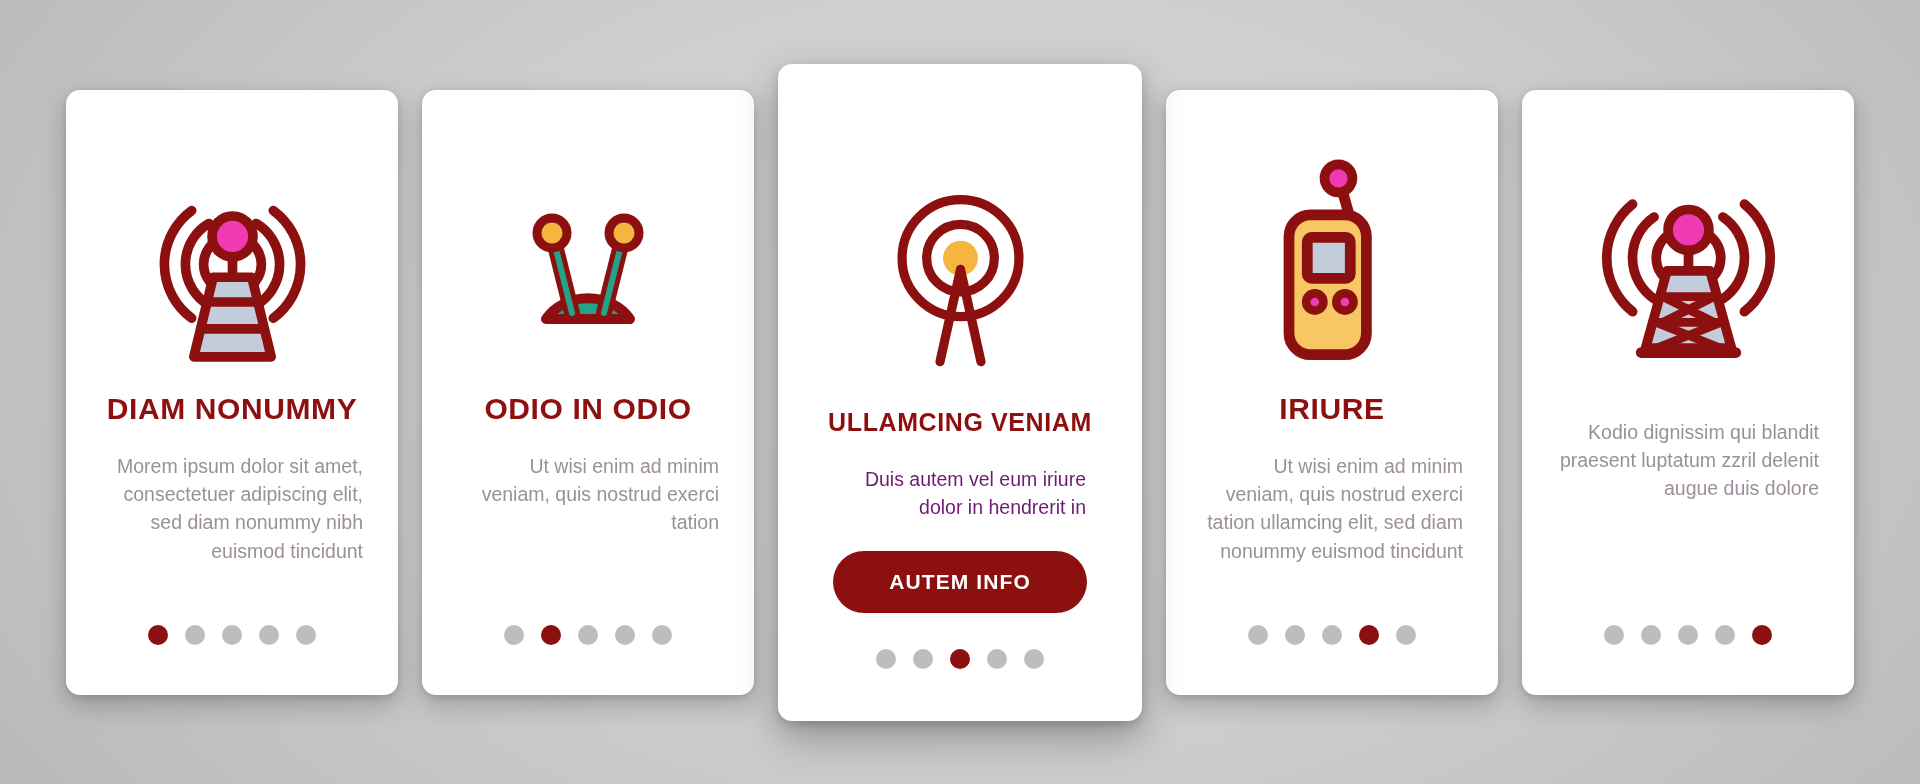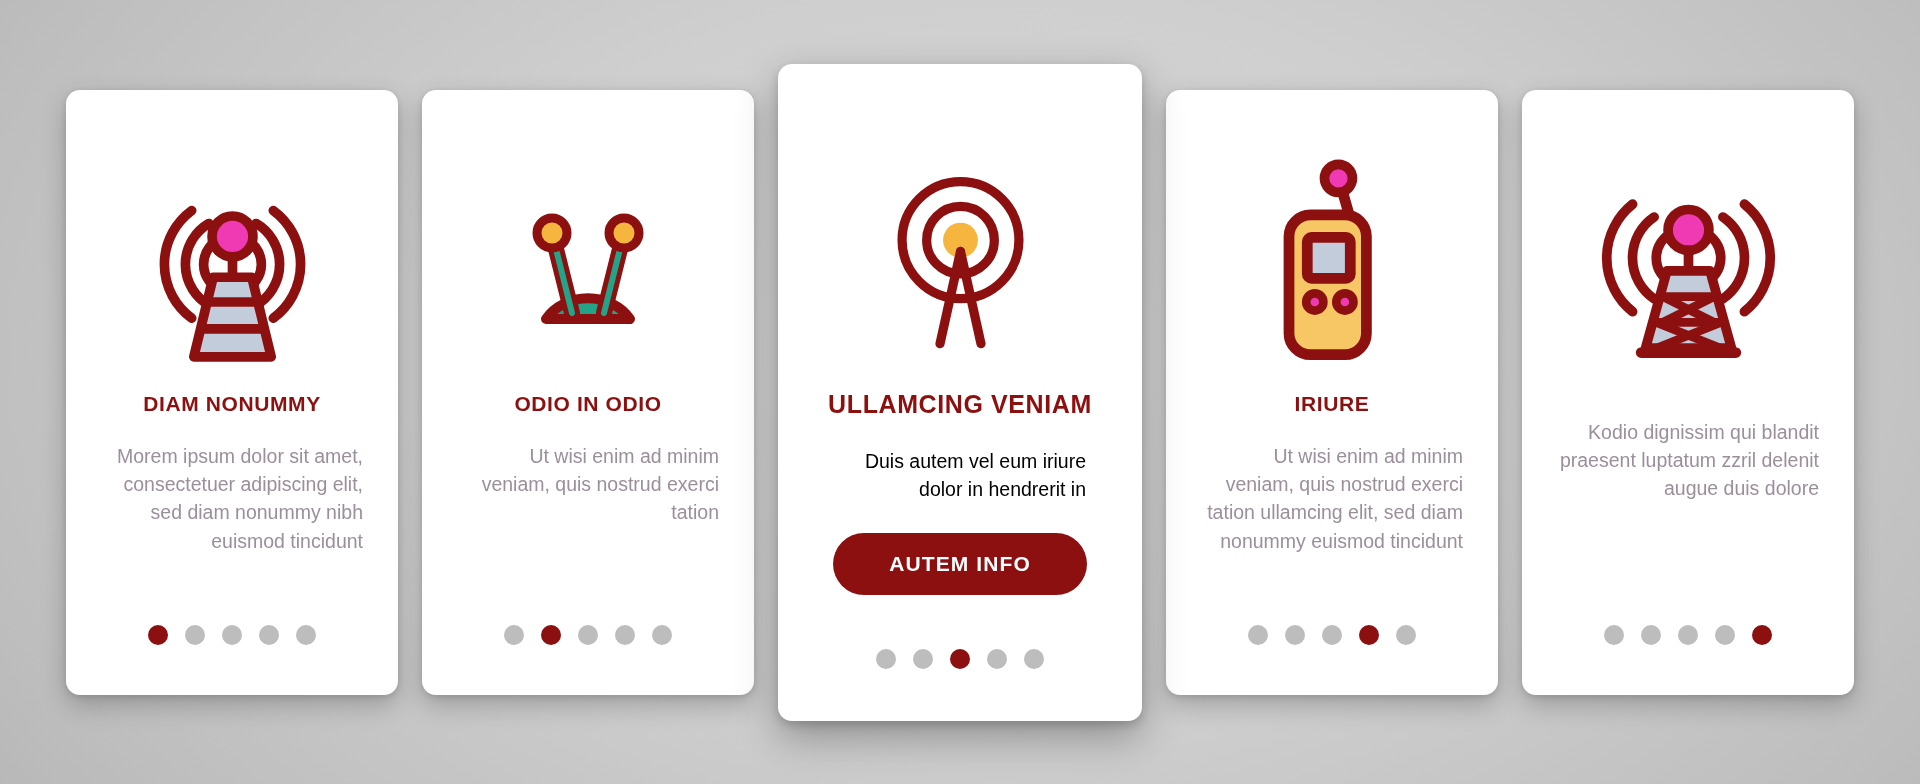--- a/index.html
+++ b/index.html
@@ -41,56 +41,56 @@
     align-items: center;
     box-sizing: border-box;
   }
   .card.normal {
     height: 605px;
     padding: 52px 26px 0 26px;
   }
   .card.featured {
     width: 364px;
     height: 657px;
-    padding: 58px 28px 0 28px;
+    padding: 76px 28px 0 28px;
     box-shadow: 0 16px 40px rgba(0,0,0,0.30), 0 4px 10px rgba(0,0,0,0.16);
     z-index: 5;
   }
   .icon-wrap {
     height: 250px;
     display: flex;
     align-items: center;
     justify-content: center;
     width: 100%;
   }
   .card.featured .icon-wrap { height: 268px; }
   .icon-wrap svg { display: block; }
 
   .card-title {
-    font-size: 21px;
+    font-size: 30px;
     font-weight: bold;
     letter-spacing: 0.6px;
     color: #8d1010;
     text-align: center;
     margin: 0;
     white-space: nowrap;
   }
   .card.featured .card-title { font-size: 25px; }
 
   .card-body {
     margin: 26px 0 0 0;
     font-size: 19.5px;
     line-height: 1.46;
     color: #9b8f9b;
     text-align: right;
     max-width: 262px;
   }
   .card.featured .card-body {
     max-width: 252px;
-    color: #000000;
+    color: #701a75;
     margin-top: 28px;
   }
 
   .more-info-btn {
     margin-top: 30px;
     width: 254px;
     height: 62px;
     border: none;
     border-radius: 34px;
     background: #8d1010;

